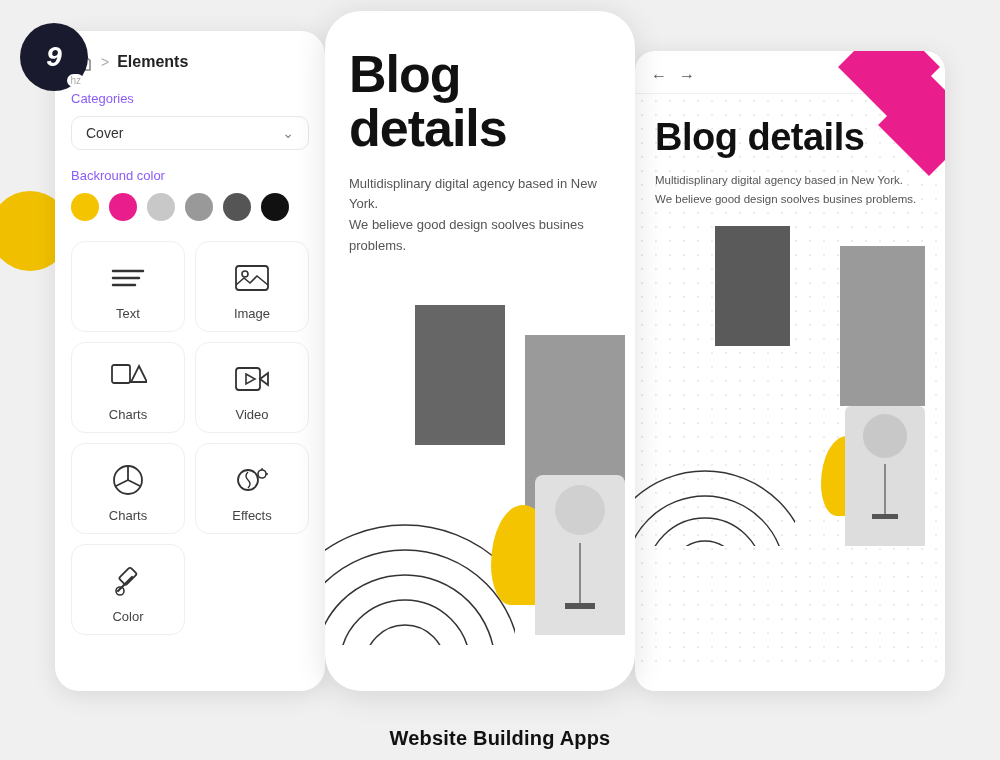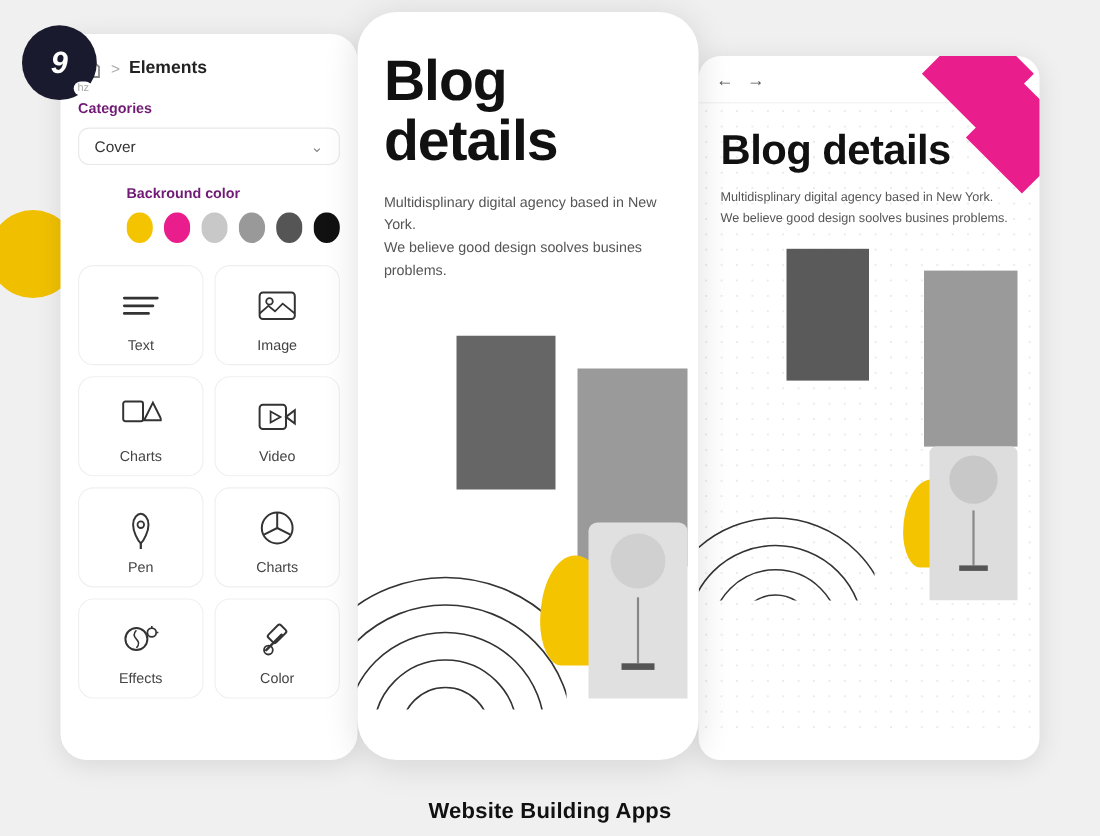--- a/index.html
+++ b/index.html
@@ -102,23 +102,23 @@
       font-size: 14px;
     }
     .breadcrumb-title {
       font-size: 16px;
       font-weight: 700;
       color: #222;
     }
 
     .section-label {
       font-size: 13px;
-      color: #701a75;
+      color: #8b5cf6;
       margin-bottom: 10px;
-      font-weight: 700;
+      font-weight: 400;
     }
 
     .category-select {
       display: flex;
       align-items: flex-end;
       justify-content: space-between;
       border: 1.5px solid #e8e8e8;
       border-radius: 10px;
       padding: 8px 14px;
       margin-bottom: 18px;
@@ -128,21 +128,20 @@
       font-size: 14px;
       color: #333;
     }
     .chevron-icon {
       color: #888;
       font-size: 14px;
     }
 
     .bg-color-section {
       margin-bottom: 20px;
-      margin-left: 44px;
     }
     .color-swatches {
       display: flex;
       gap: 10px;
       align-items: center;
       margin-top: 8px;
     }
     .swatch {
       width: 28px;
       height: 28px;
@@ -393,30 +392,20 @@
         <div class="element-icon">
           <svg width="38" height="32" viewBox="0 0 38 32" fill="none">
             <rect x="3" y="5" width="24" height="22" rx="3" stroke="#333" stroke-width="1.8" fill="none"></rect>
             <polygon points="27,16 35,10 35,22" stroke="#333" stroke-width="1.8" fill="none"></polygon>
             <polygon points="13,11 22,16 13,21" stroke="#333" stroke-width="1.6" fill="none"></polygon>
           </svg>
         </div>
         <span class="element-label">Video</span>
       </div>
 
-      <div class="element-card">
-        <div class="element-icon">
-          <svg width="34" height="38" viewBox="0 0 34 38" fill="none">
-            <path d="M17 6 C14 6 10 10 10 16 C10 22 14 30 17 33 C20 30 24 22 24 16 C24 10 20 6 17 6Z" stroke="#333" stroke-width="1.8" fill="none"></path>
-            <circle cx="17" cy="16" r="3" stroke="#333" stroke-width="1.6" fill="none"></circle>
-            <line x1="17" y1="33" x2="17" y2="38" stroke="#333" stroke-width="2" stroke-linecap="round"></line>
-          </svg>
-        </div>
-        <span class="element-label">Pen</span>
-      </div>
 
       <div class="element-card">
         <div class="element-icon">
           <svg width="36" height="36" viewBox="0 0 36 36" fill="none">
             <circle cx="18" cy="18" r="14" stroke="#333" stroke-width="1.8" fill="none"></circle>
             <path d="M18 18 L18 4" stroke="#333" stroke-width="1.8"></path>
             <path d="M18 18 L30 24" stroke="#333" stroke-width="1.8"></path>
             <path d="M18 18 L6 24" stroke="#333" stroke-width="1.8"></path>
             <path d="M4 18 A14 14 0 0 1 32 18" stroke="none" fill="none"></path>
           </svg>

